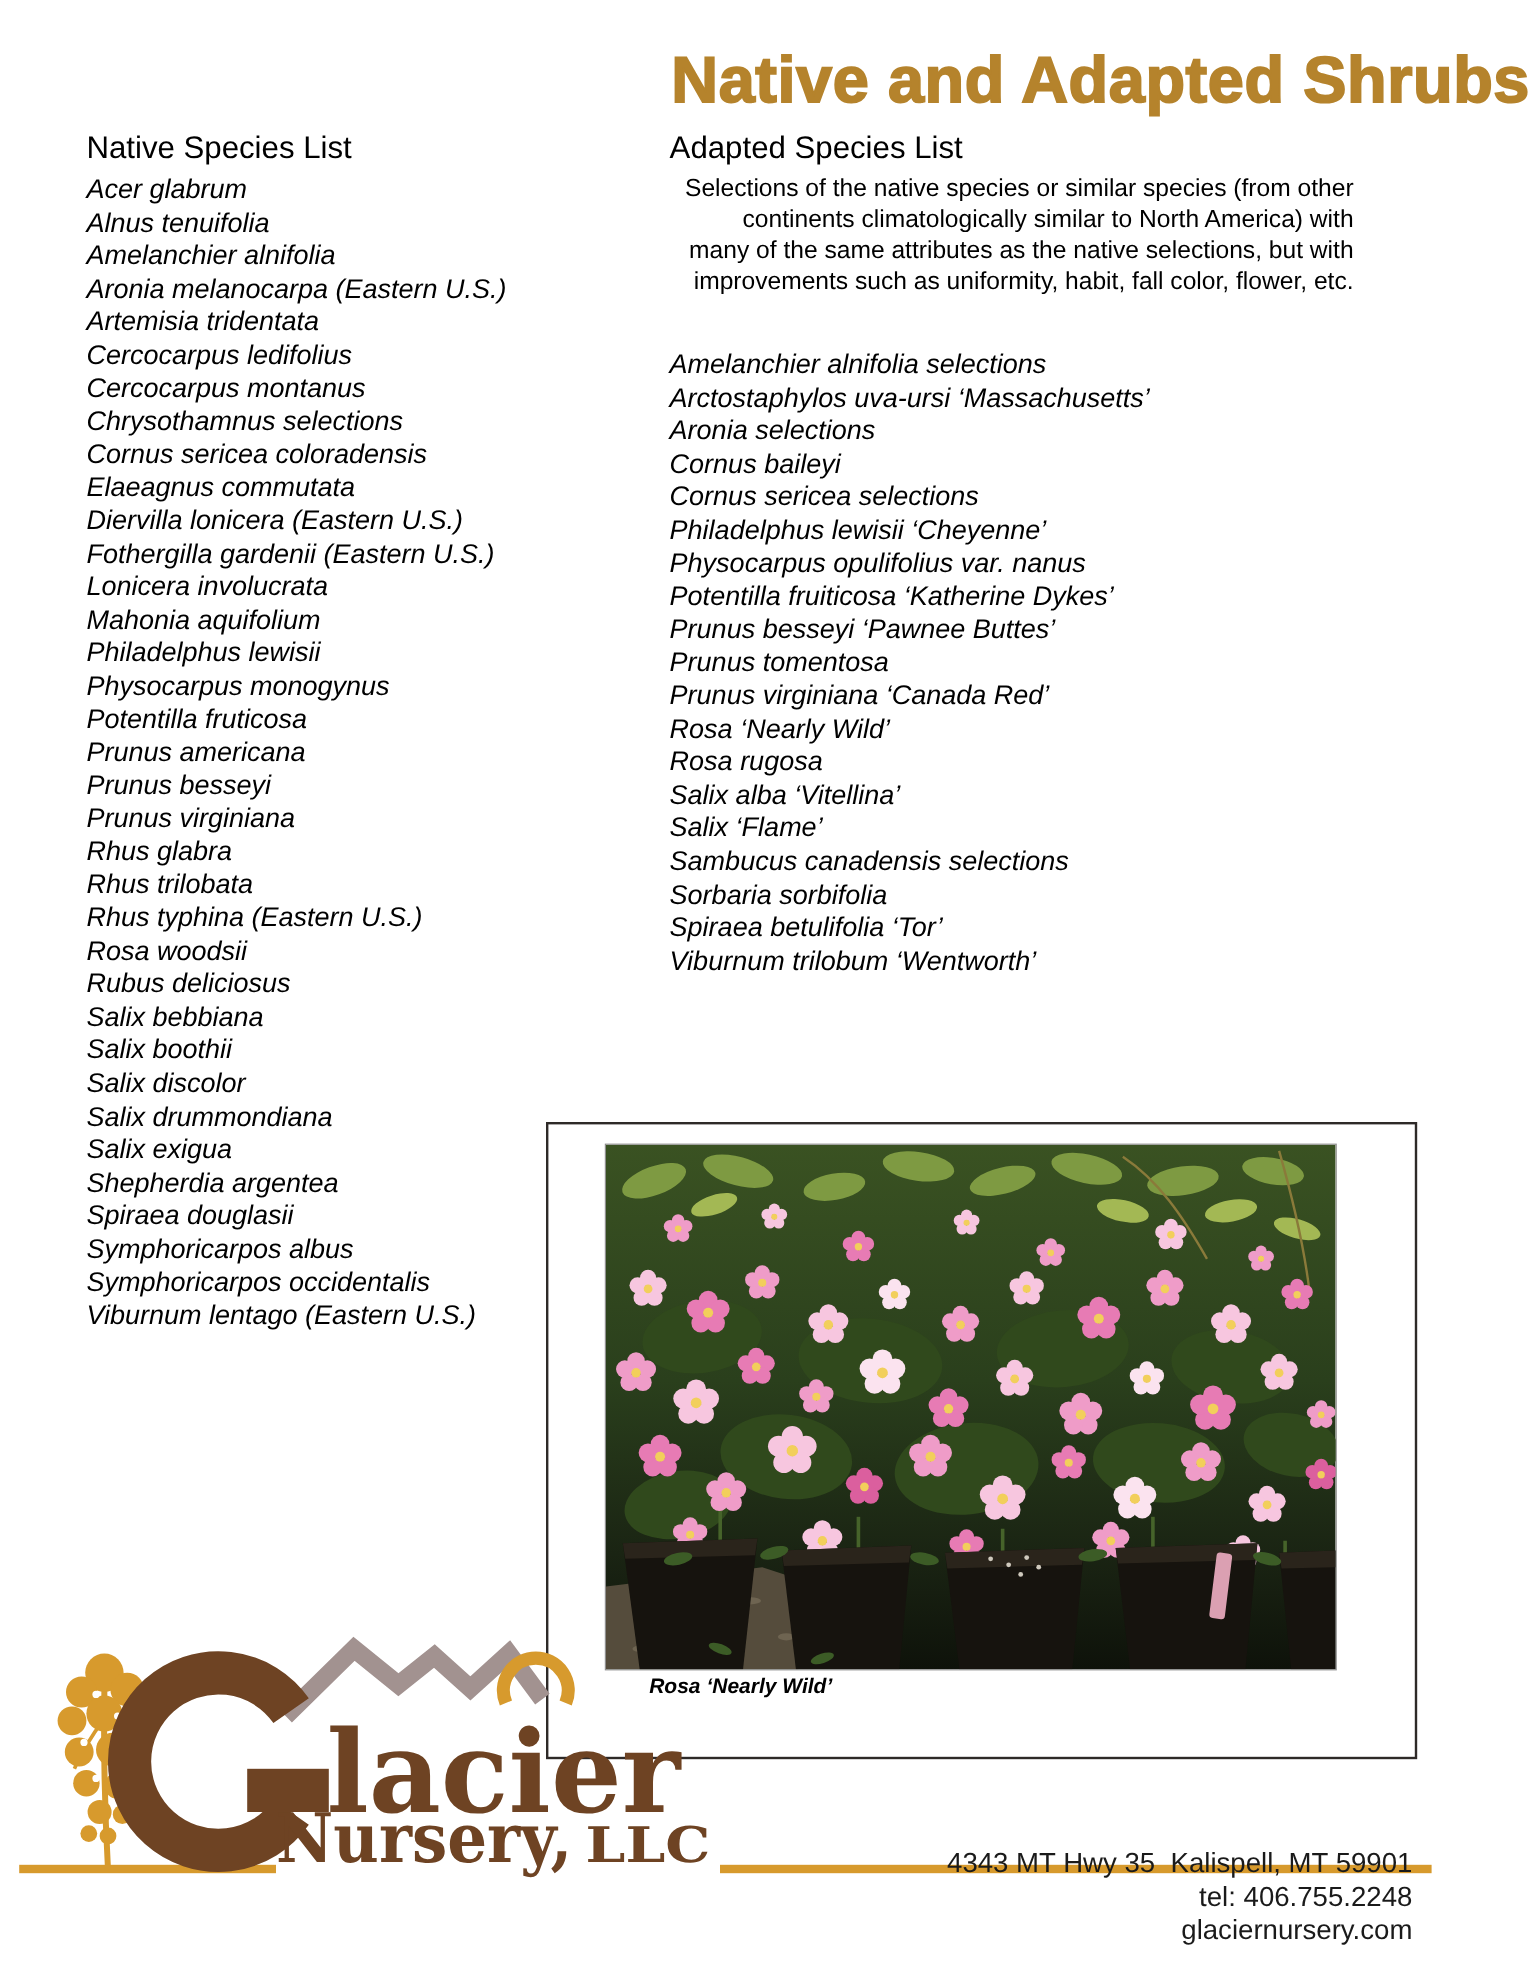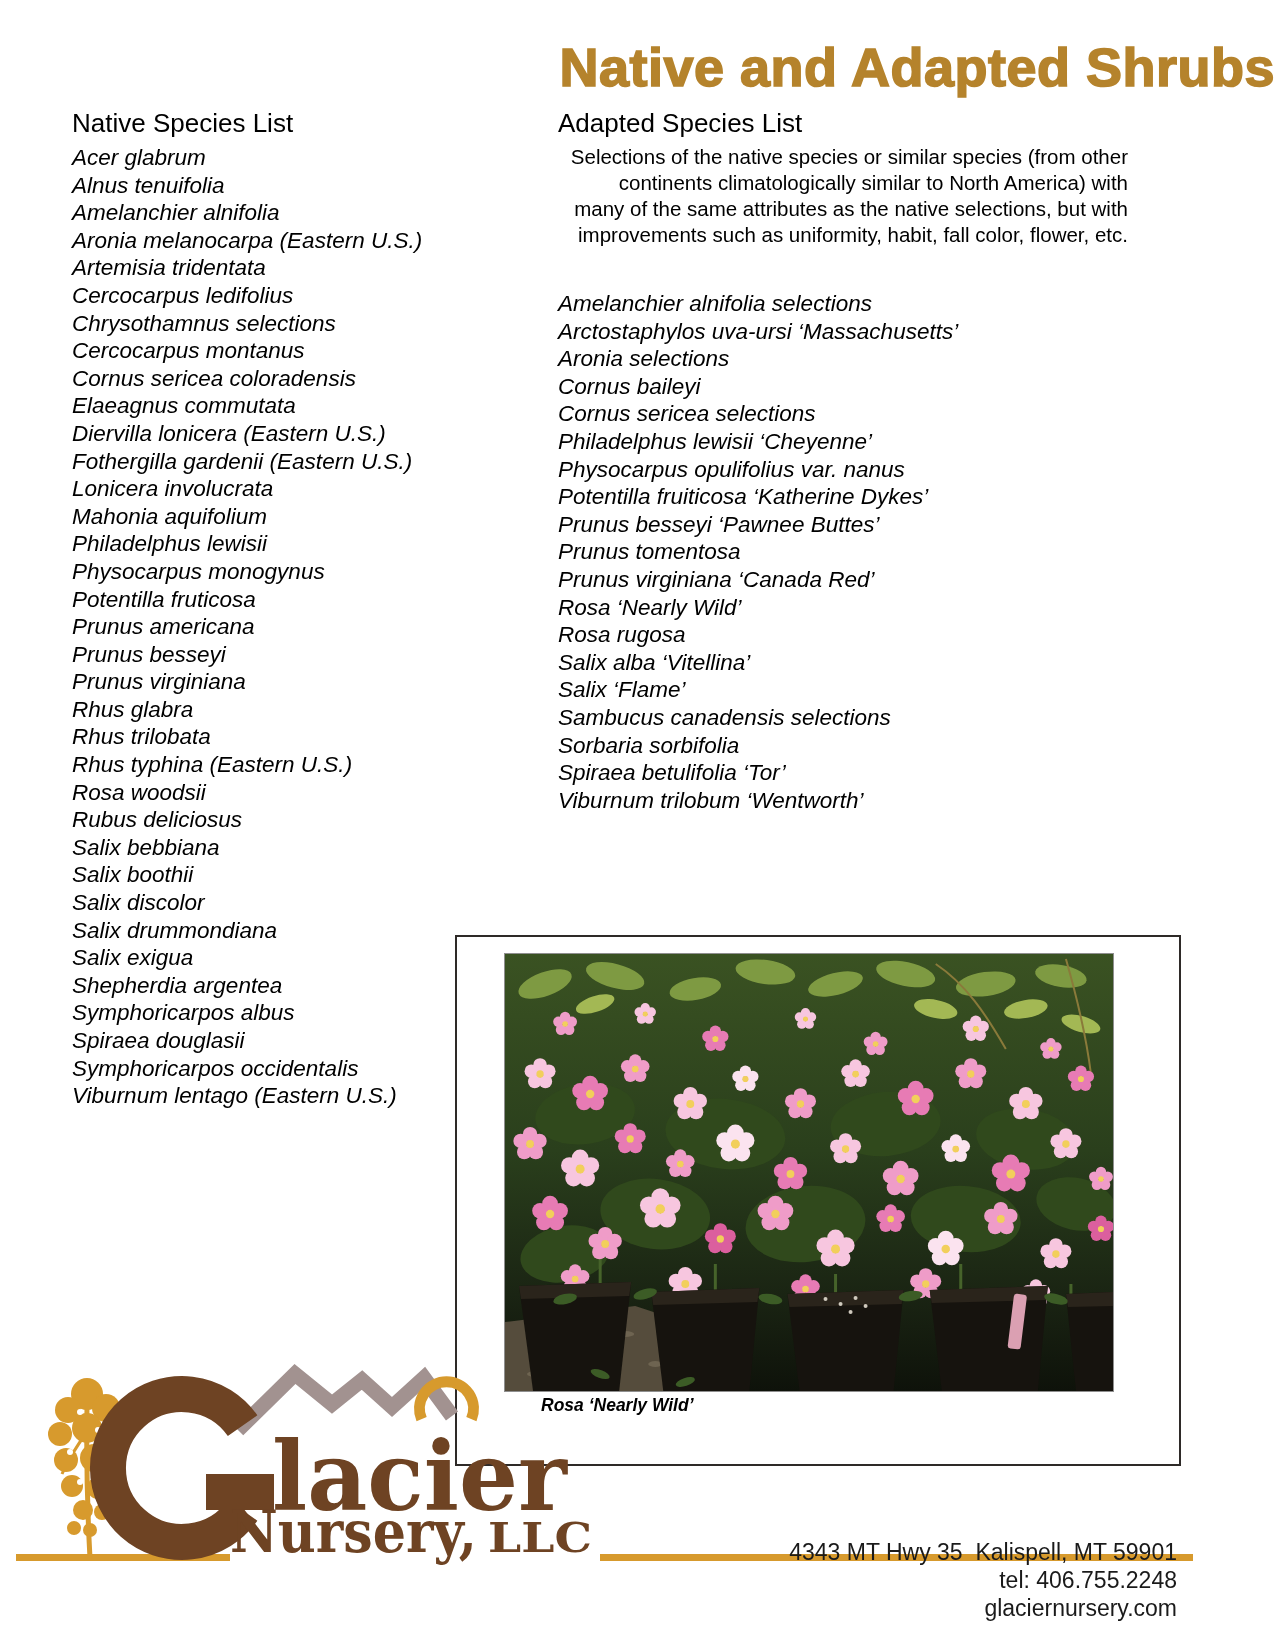--- a/index.html
+++ b/index.html
@@ -36,22 +36,22 @@
   <section class="col native-col">
     <h2>Native Species List</h2>
     <ul class="species-list">
 
     <li class="species">Acer glabrum</li>
         <li class="species">Alnus tenuifolia</li>
         <li class="species">Amelanchier alnifolia</li>
         <li class="species">Aronia melanocarpa (Eastern U.S.)</li>
         <li class="species">Artemisia tridentata</li>
         <li class="species">Cercocarpus ledifolius</li>
+        <li class="species">Cercocarpus montanus</li>
         <li class="species">Chrysothamnus selections</li>
-        <li class="species">Cercocarpus montanus</li>
         <li class="species">Cornus sericea coloradensis</li>
         <li class="species">Elaeagnus commutata</li>
         <li class="species">Diervilla lonicera (Eastern U.S.)</li>
         <li class="species">Fothergilla gardenii (Eastern U.S.)</li>
         <li class="species">Lonicera involucrata</li>
         <li class="species">Mahonia aquifolium</li>
         <li class="species">Philadelphus lewisii</li>
         <li class="species">Physocarpus monogynus</li>
         <li class="species">Potentilla fruticosa</li>
         <li class="species">Prunus americana</li>
@@ -61,22 +61,22 @@
         <li class="species">Rhus trilobata</li>
         <li class="species">Rhus typhina (Eastern U.S.)</li>
         <li class="species">Rosa woodsii</li>
         <li class="species">Rubus deliciosus</li>
         <li class="species">Salix bebbiana</li>
         <li class="species">Salix boothii</li>
         <li class="species">Salix discolor</li>
         <li class="species">Salix drummondiana</li>
         <li class="species">Salix exigua</li>
         <li class="species">Shepherdia argentea</li>
+        <li class="species">Spiraea douglasii</li>
         <li class="species">Symphoricarpos albus</li>
-        <li class="species">Spiraea douglasii</li>
         <li class="species">Symphoricarpos occidentalis</li>
         <li class="species">Viburnum lentago (Eastern U.S.)</li>
       </ul>
   </section>
 
   <section class="col adapted-col">
     <h2>Adapted Species List</h2>
     <div class="intro">
 
     <div>Selections of the native species or similar species (from other</div>

